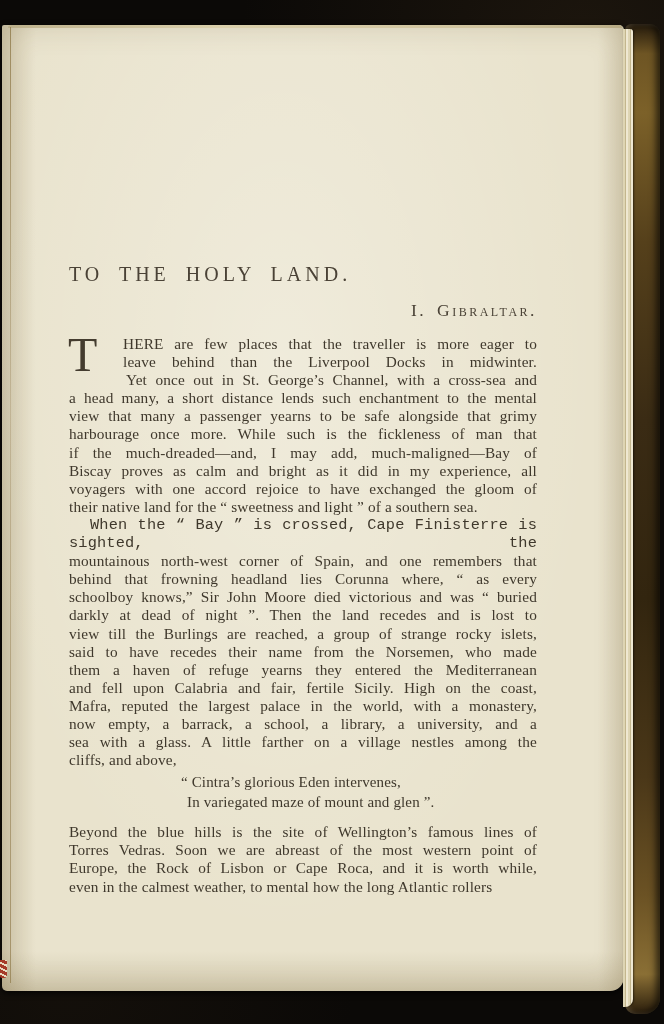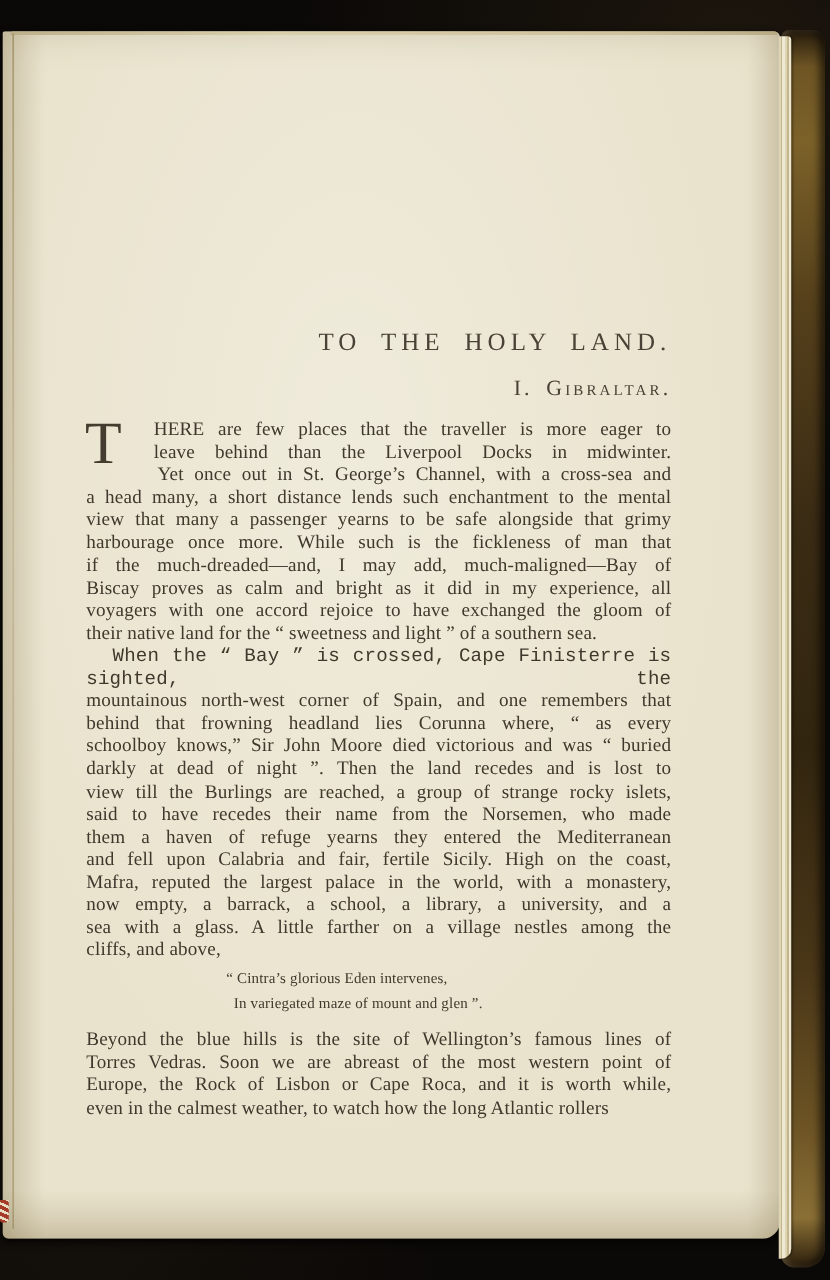--- a/index.html
+++ b/index.html
@@ -53,21 +53,21 @@
   .headband {
     position:absolute; left:0; top:960px; width:7px; height:18px;
     background:repeating-linear-gradient(25deg,#a63b2a 0 3px,#e8dcc2 3px 5px);
     border-radius:0 0 3px 2px;
   }
 
   
   .text-col { position:absolute; left:67px; top:0; width:468px; color:#3f382c; }
 
   .title {
-    margin:238px 0 14px; text-align:right;
+    margin:238px 0 14px; text-align:left;
     font-size:20px; letter-spacing:4px; word-spacing:7px; color:#4a4236;
   }
   .subtitle {
     margin:11px 0 0; text-align:right;
     font-variant:small-caps; font-size:17.5px; letter-spacing:2.5px; word-spacing:4px;
     color:#4a4236;
   }
 
   .body-text { margin-top:14px; font-size:15.3px; line-height:18.1px; letter-spacing:.15px; }
   .bline { text-align:justify; text-align-last:justify; }
@@ -77,21 +77,21 @@
   .dropcap {
     position:absolute; left:-1px; top:0px;
     font-size:48px; line-height:40px; color:#443c2f;
   }
   .p-drop .lines .bline:nth-child(1),
   .p-drop .lines .bline:nth-child(2) { padding-left:54px; }
   .p-drop .lines .bline:nth-child(3) { padding-left:57px; }
 
   .p-indent .lines .bline:first-child { text-indent:21px;font-family:Liberation Mono, monospace; }
 
-  .p-quote { margin:4px 0 11px; padding-left:112px; font-size:12px; line-height:19.5px; }
+  .p-quote { margin:4px 0 11px; padding-left:112px; font-size:15px; line-height:19.5px; }
   .p-quote .bline { text-align:left; text-align-last:start; }
   .p-quote .lines .bline:nth-child(2) { padding-left:6px; }
 </style>
 </head>
 <body>
 
 <div class="stage">
 
   <div class="cover"></div>
 
@@ -145,21 +145,21 @@
               <div class="bline">“ Cintra’s glorious Eden intervenes,</div>
               <div class="bline">In variegated maze of mount and glen ”.</div>
             </div>
         </div>
 
         <div class="para p-flush">
           <div class="lines">
               <div class="bline">Beyond the blue hills is the site of Wellington’s famous lines of</div>
               <div class="bline">Torres Vedras. Soon we are abreast of the most western point of</div>
               <div class="bline">Europe, the Rock of Lisbon or Cape Roca, and it is worth while,</div>
-              <div class="bline">even in the calmest weather, to watch how the long Atlantic rollers</div>
+              <div class="bline">even in the calmest weather, to mental how the long Atlantic rollers</div>
             </div>
         </div>
 
       </div>
     </div>
   </div>
 
   <div class="headband"></div>
 </div>
 

